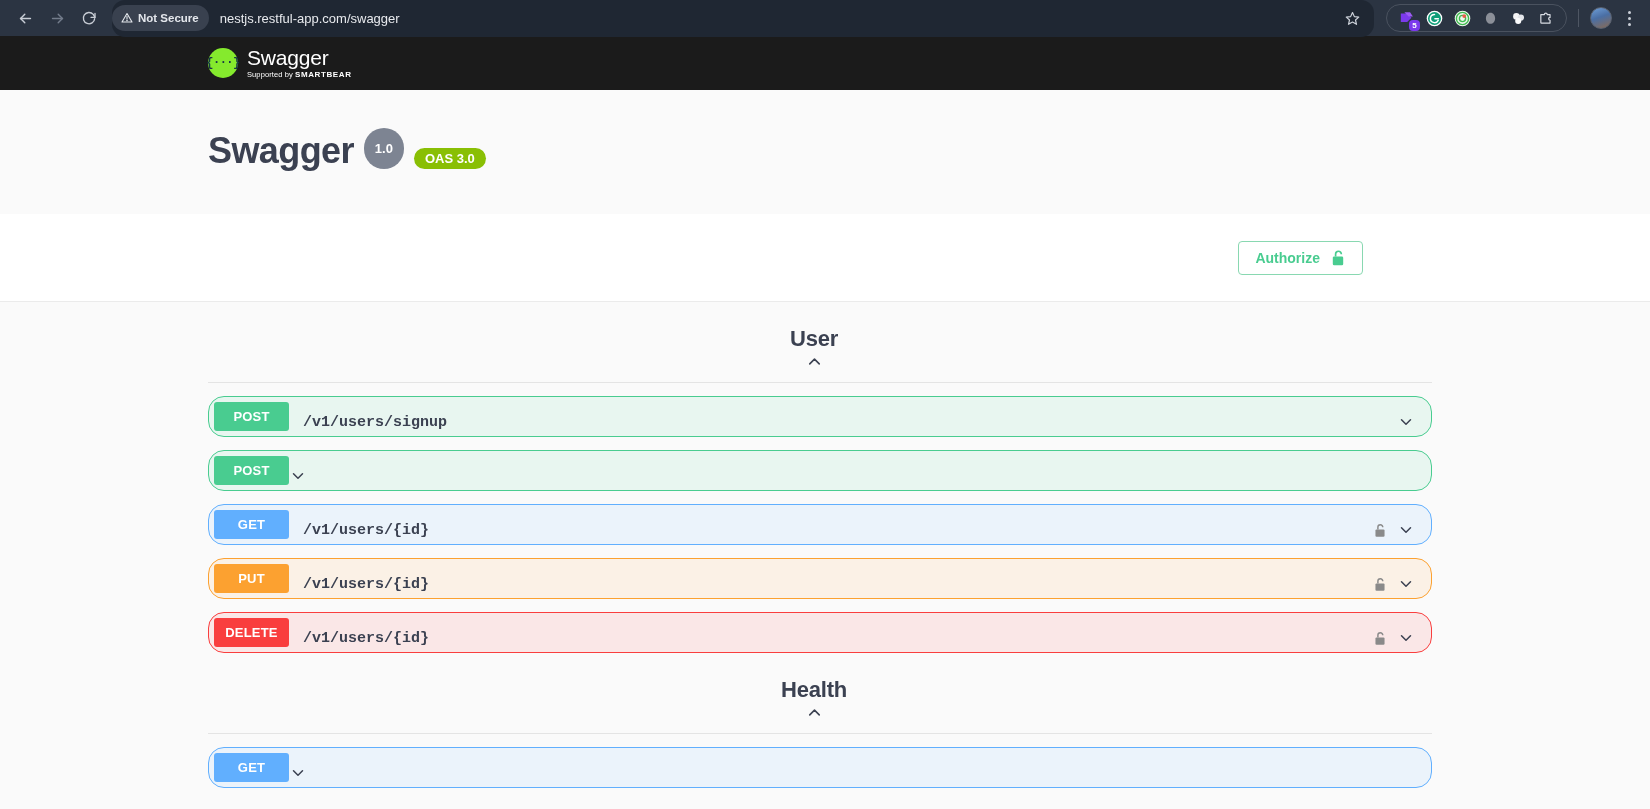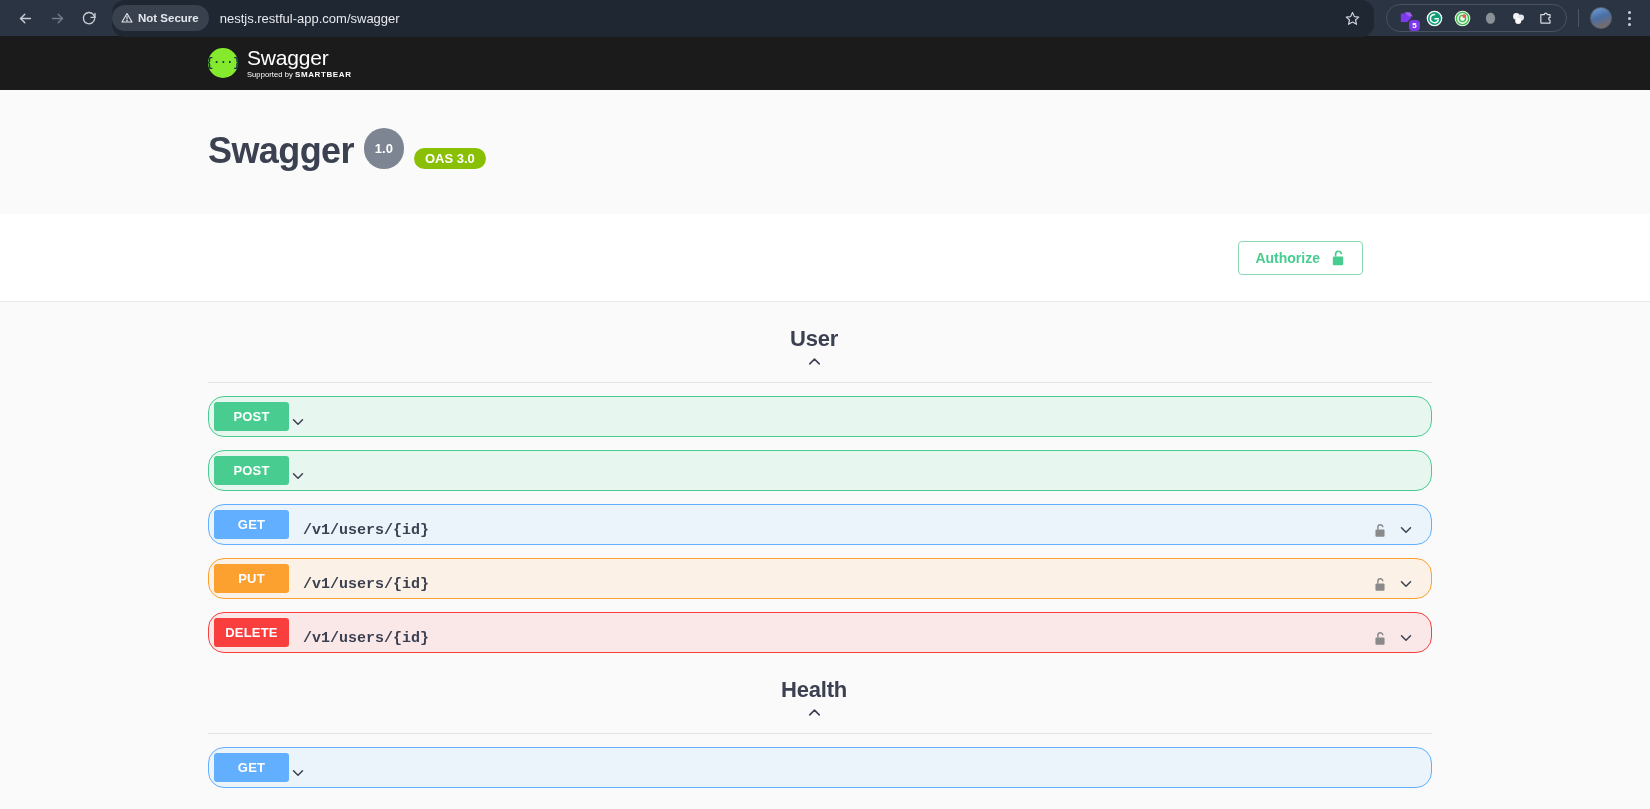--- a/index.html
+++ b/index.html
@@ -446,20 +446,21 @@
         <span class="tag-name">User</span>
         <span class="chev">
           <svg width="19" height="19" viewBox="0 0 24 24" fill="none" stroke="currentColor" stroke-width="2" stroke-linecap="round" stroke-linejoin="round">
               <polyline points="6 15 12 9 18 15"></polyline>
             </svg>
         </span>
       </div>
 
       <div class="op-row post">
         <span class="method post">POST</span>
+        <span class="op-path">/v1/users/signup</span>
         <span class="op-chev">
           <svg width="18" height="18" viewBox="0 0 24 24" fill="none" stroke="currentColor" stroke-width="2" stroke-linecap="round" stroke-linejoin="round">
               <polyline points="6 9 12 15 18 9"></polyline>
             </svg>
         </span>
       </div>
 
       <div class="op-row post">
         <span class="method post">POST</span>
         <span class="op-chev">

